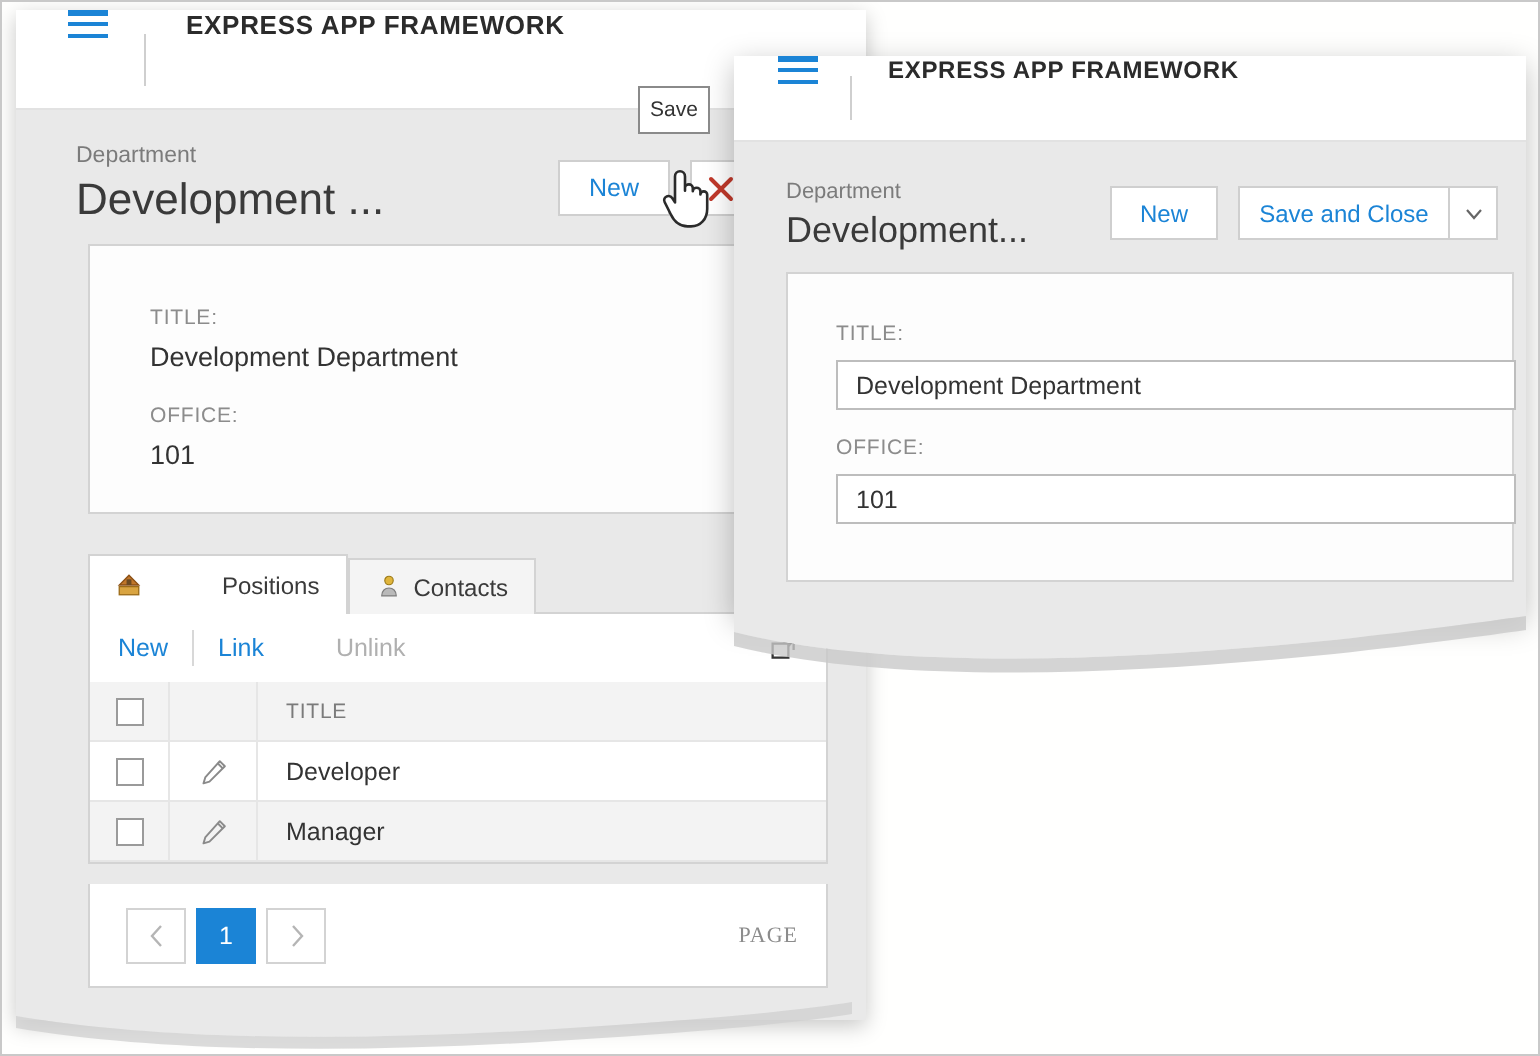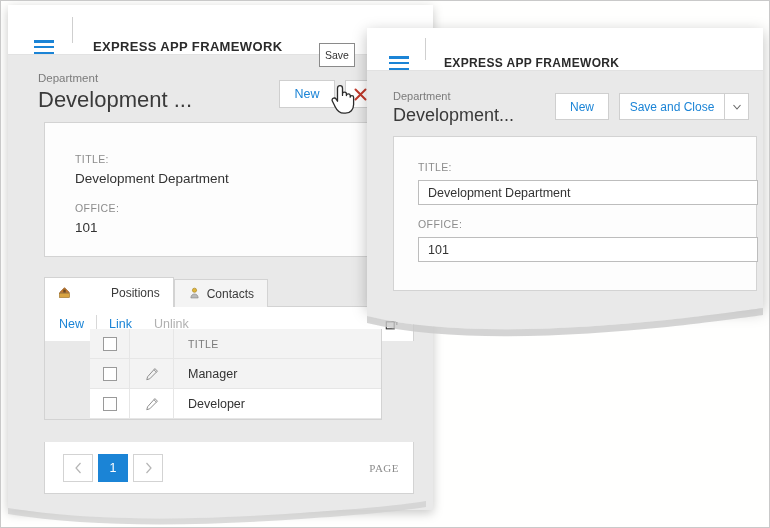--- a/index.html
+++ b/index.html
@@ -15,21 +15,21 @@
     background: #fffffe;
     border: 1px solid #c9c9c9;
     box-sizing: border-box;
     overflow: hidden;
   }
 
   
   .win { position: absolute; background: #e9e9e9; }
   .win .titlebar {
     background: #ffffff;
-    display: flex; align-items: flex-end;
+    display: flex; align-items: flex-start;
     box-sizing: border-box;
   }
   .hamburger {
     width: 20px; height: 14px;
     display: flex; flex-direction: column; justify-content: space-between;
     cursor: pointer;
   }
   .hamburger i { display:block; height: 2.5px; background: #1b84d6; border-radius:0; }
   .vsep { width: 1px; background: #cfcfcf; align-self: stretch; }
   .apptitle {
@@ -100,21 +100,21 @@
     position: absolute; left: 36px; top: 302px; width: 370px; height: 34px;
     background: #ffffff; border-left: 1px solid #d3d3d3; border-right: 1px solid #d3d3d3;
     display: flex; align-items: center; box-sizing: border-box; padding: 0 0 0 14px;
   }
   .linkbtn { font-size: 12.5px; cursor: pointer; }
   .linkbtn.enabled { color: #1b84d6; }
   .linkbtn.disabled { color: #b0b0b0; cursor: default; }
   .tsep { width: 1px; height: 18px; background: #d8d8d8; margin: 0 12px; }
 
   
-  #grid { position: absolute; left: 36px; top: 324px; width: 338px; border: 1px solid #d3d3d3; border-top: none; box-sizing: border-box; padding-left: 45px; }
+  #grid { position: absolute; left: 36px; top: 336px; width: 370px; border: 1px solid #d3d3d3; border-top: none; box-sizing: border-box; }
   .grow { display: flex; align-items: center; height: 30px; box-sizing: border-box; border-bottom: 1px solid #e6e6e6; }
   .grow.header { background: #f3f3f3; }
   .grow.odd { background: #ffffff; }
   .grow.even { background: #f3f3f3; }
   .gcell-chk { width: 40px; display:flex; align-items:center; justify-content:center; border-right: 1px solid #e6e6e6; height:100%; box-sizing:border-box;}
   .gcell-edit { width: 44px; display:flex; align-items:center; justify-content:center; border-right: 1px solid #e6e6e6; height:100%; box-sizing:border-box;}
   .gcell-title { flex: 1; padding-left: 14px; font-size: 12.5px; color: #333; }
   .grow.header .gcell-title { font-size: 10.5px; color: #7b7b7b; letter-spacing: .4px; }
   .chk { width: 14px; height: 14px; border: 1px solid #9a9a9a; background: #fff; box-sizing: border-box; cursor: pointer; }
 
@@ -240,61 +240,61 @@
           <path d="M3.5,13.5 C3.5,10.3 5.6,8.6 8,8.6 C10.4,8.6 12.5,10.3 12.5,13.5 Z" fill="#b9b9b9" stroke="#7d7d7d" stroke-width=".7"></path>
         </svg>
         <span>Contacts</span>
       </div>
     </div>
 
     <div id="gridtools">
       <span class="linkbtn enabled">New</span>
       <span class="tsep"></span>
       <span class="linkbtn enabled">Link</span>
-      <span class="linkbtn disabled" style="margin-left:22px;text-align:right;">Unlink</span>
+      <span class="linkbtn disabled" style="margin-left:36px;text-align:right;">Unlink</span>
       <span style="margin-left:auto; margin-right:14px; display:flex; align-items:center;">
         <svg width="14" height="14" viewBox="0 0 16 16">
           <rect x="1.5" y="5.5" width="9" height="8" fill="none" stroke="#333" stroke-width="1.3"></rect>
           <path d="M7.5,4.0 L13.5,4.0 L13.5,9.2" fill="none" stroke="#333" stroke-width="1.3"></path>
           <path d="M10.5,6.8 L14.3,2.9" stroke="#333" stroke-width="1.3"></path>
         </svg>
       </span>
     </div>
 
     <div id="grid">
       <div class="grow header">
         <div class="gcell-chk">
           <span class="chk"></span>
         </div>
         <div class="gcell-edit"></div>
         <div class="gcell-title">TITLE</div>
       </div>
-      <div class="grow even">
+      <div class="grow odd">
         <div class="gcell-chk">
           <span class="chk"></span>
         </div>
         <div class="gcell-edit">
           <svg class="pencil-svg" viewBox="0 0 16 16">
             <path d="M11.3,1.8 L14.2,4.7 L5.4,13.5 L2.0,14.5 L3.0,11.1 Z" fill="none" stroke="#8a8a8a" stroke-width="1.1" stroke-linejoin="round"></path>
             <path d="M10.1,3.0 L13.0,5.9" stroke="#8a8a8a" stroke-width="1.1"></path>
           </svg>
         </div>
-        <div class="gcell-title">Manager</div>
-      </div>
-      <div class="grow odd">
+        <div class="gcell-title">Developer</div>
+      </div>
+      <div class="grow even">
         <div class="gcell-chk">
           <span class="chk"></span>
         </div>
         <div class="gcell-edit">
           <svg class="pencil-svg" viewBox="0 0 16 16">
             <path d="M11.3,1.8 L14.2,4.7 L5.4,13.5 L2.0,14.5 L3.0,11.1 Z" fill="none" stroke="#8a8a8a" stroke-width="1.1" stroke-linejoin="round"></path>
             <path d="M10.1,3.0 L13.0,5.9" stroke="#8a8a8a" stroke-width="1.1"></path>
           </svg>
         </div>
-        <div class="gcell-title">Developer</div>
+        <div class="gcell-title">Manager</div>
       </div>
     </div>
 
     <div id="pager">
       <div class="pbtn">
         <svg width="9" height="12" viewBox="0 0 9 12">
           <path d="M6.5,1 L2,6 L6.5,11" fill="none" stroke="#b5b5b5" stroke-width="1.2"></path>
         </svg>
       </div>
       <div class="pbtn active">1</div>

